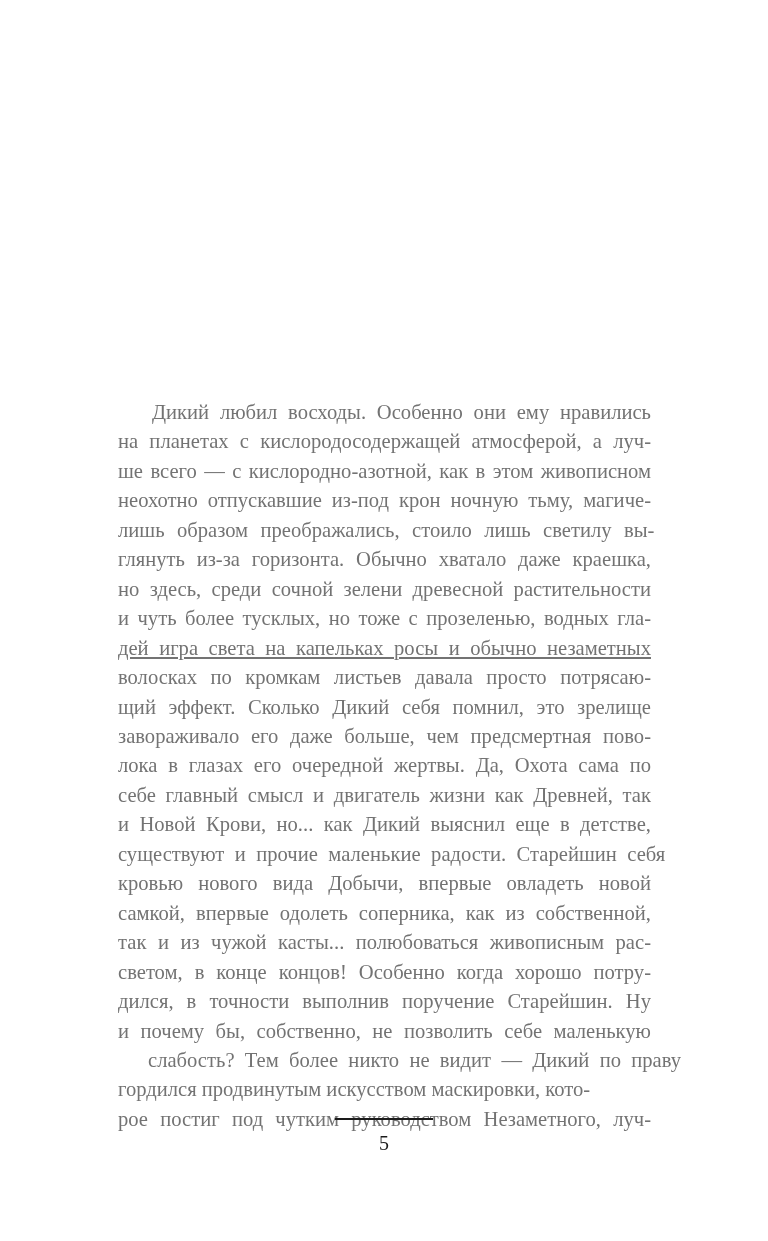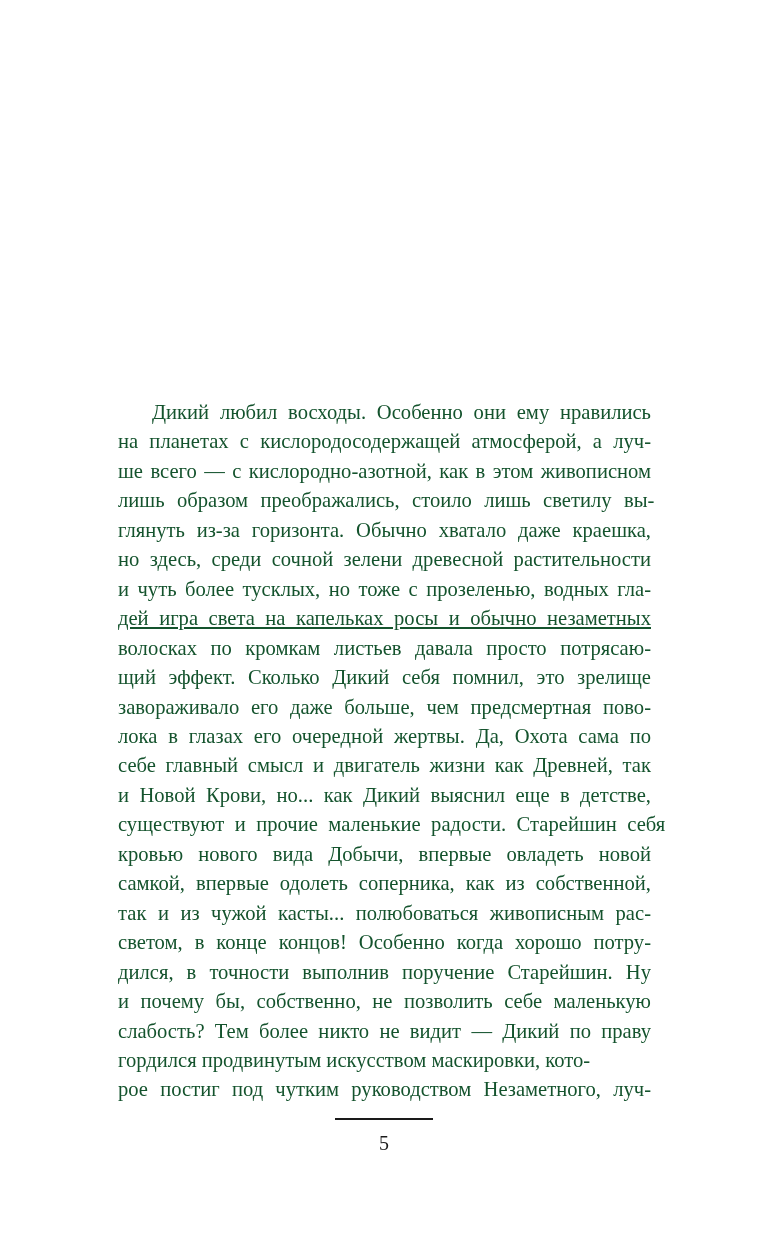--- a/index.html
+++ b/index.html
@@ -43,21 +43,21 @@
   .text-block {
     position: absolute;
     left: 118px;
     top: 398px;
     width: 533px;
   }
 
   .body-line {
     font-size: 20.6px;
     line-height: 29.45px;
-    color: #14532d;
+    color: #737373;
     white-space: pre;
     letter-spacing: 0;
     font-weight: 400;
   }
 
   
   .body-line.j {
     display: block;
   }
 
@@ -90,39 +90,40 @@
 </head>
 <body>
 
 <div class="page">
 
 
   <div class="text-block">
     <div class="body-line j indent-first" style="word-spacing: 5.628px;">Дикий любил восходы. Особенно они ему нравились</div>
     <div class="body-line j" style="word-spacing: 6.052px;">на планетах с кислородосодержащей атмосферой, а луч-</div>
     <div class="body-line j" style="word-spacing: 2.289px;">ше всего — с кислородно-азотной, как в этом живописном</div>
+    <div class="body-line j" style="word-spacing: 4.818px;">неохотно отпускавшие из-под крон ночную тьму, магиче-</div>
     <div class="body-line j" style="word-spacing: 7.224px;">лишь образом преображались, стоило лишь светилу вы-</div>
     <div class="body-line j" style="word-spacing: 6.672px;">глянуть из-за горизонта. Обычно хватало даже краешка,</div>
     <div class="body-line j" style="word-spacing: 5.169px;">но здесь, среди сочной зелени древесной растительности</div>
     <div class="body-line j" style="word-spacing: 3.321px;">и чуть более тусклых, но тоже с прозеленью, водных гла-</div>
     <div class="body-line j" style="word-spacing: 5.361px; text-decoration: underline;">дей игра света на капельках росы и обычно незаметных</div>
     <div class="body-line j" style="word-spacing: 8.346px;">волосках по кромкам листьев давала просто потрясаю-</div>
     <div class="body-line j" style="word-spacing: 7.487px; text-align: right;">щий эффект. Сколько Дикий себя помнил, это зрелище</div>
     <div class="body-line j" style="word-spacing: 6.547px;">завораживало его даже больше, чем предсмертная пово-</div>
     <div class="body-line j" style="word-spacing: 5.63px;">лока в глазах его очередной жертвы. Да, Охота сама по</div>
     <div class="body-line j" style="word-spacing: 4.596px;">себе главный смысл и двигатель жизни как Древней, так</div>
     <div class="body-line j" style="word-spacing: 5.264px;">и Новой Крови, но... как Дикий выяснил еще в детстве,</div>
     <div class="body-line j" style="word-spacing: 5.352px;">существуют и прочие маленькие радости. Старейшин себя</div>
     <div class="body-line j" style="word-spacing: 9.958px;">кровью нового вида Добычи, впервые овладеть новой</div>
     <div class="body-line j" style="word-spacing: 5.833px;">самкой, впервые одолеть соперника, как из собственной,</div>
     <div class="body-line j" style="word-spacing: 6.362px;">так и из чужой касты... полюбоваться живописным рас-</div>
     <div class="body-line j" style="word-spacing: 6.799px;">светом, в конце концов! Особенно когда хорошо потру-</div>
     <div class="body-line j" style="word-spacing: 7.917px;">дился, в точности выполнив поручение Старейшин. Ну</div>
     <div class="body-line j" style="word-spacing: 6.335px;">и почему бы, собственно, не позволить себе маленькую</div>
-    <div class="body-line j" style="word-spacing: 5.123px;">слабость? Тем более никто не видит — Дикий по праву</div>
+    <div class="body-line j" style="word-spacing: 5.123px; margin-left: 30px;">слабость? Тем более никто не видит — Дикий по праву</div>
     <div class="body-line j">гордился продвинутым искусством маскировки, кото-</div>
     <div class="body-line j" style="word-spacing: 7.094px;">рое постиг под чутким руководством Незаметного, луч-</div>
   </div>
 
   <div class="footer">
     <div class="footer-rule"></div>
     <div class="page-number">5</div>
   </div>
 
 </div>

